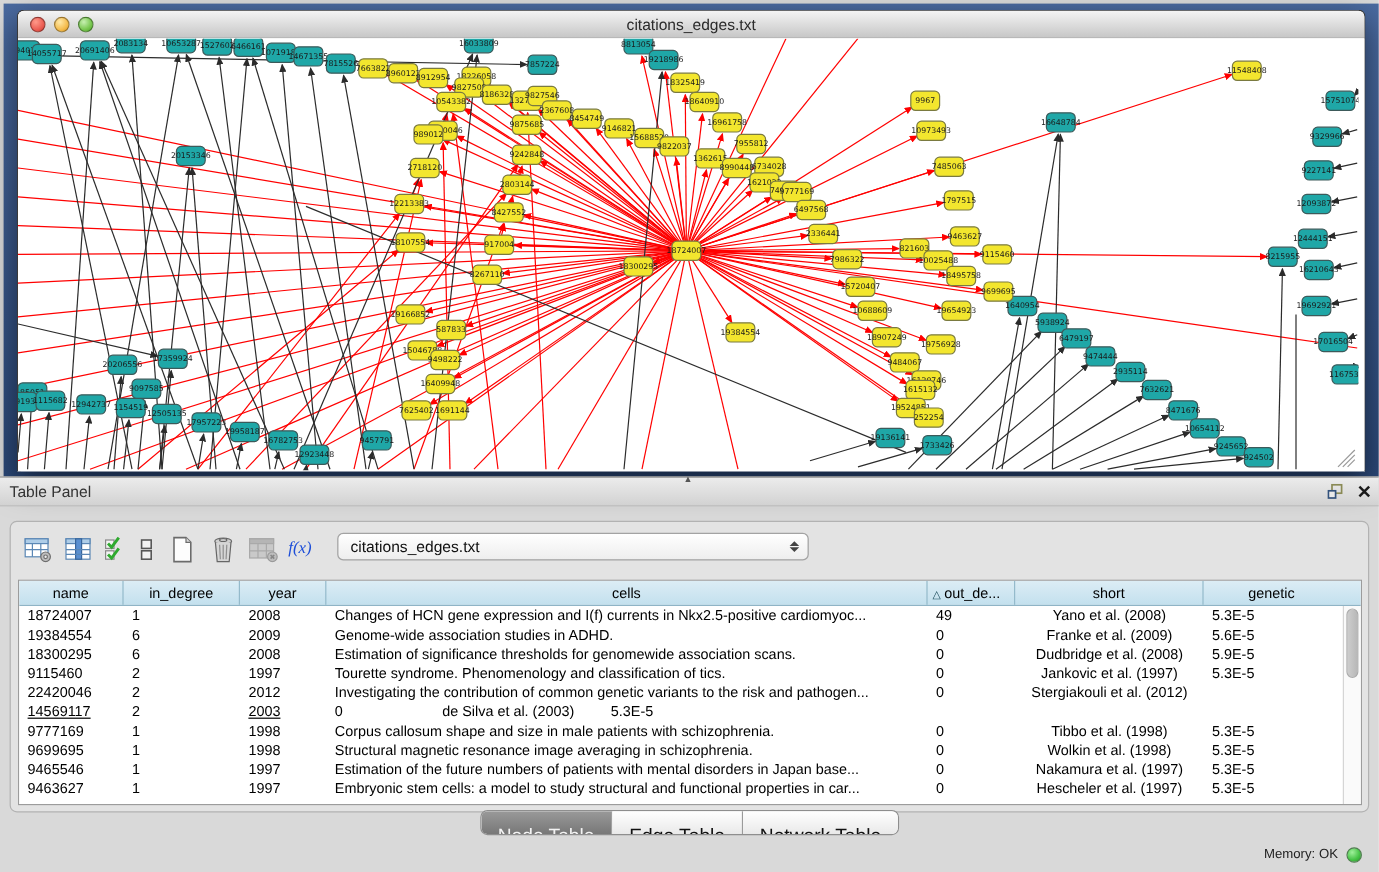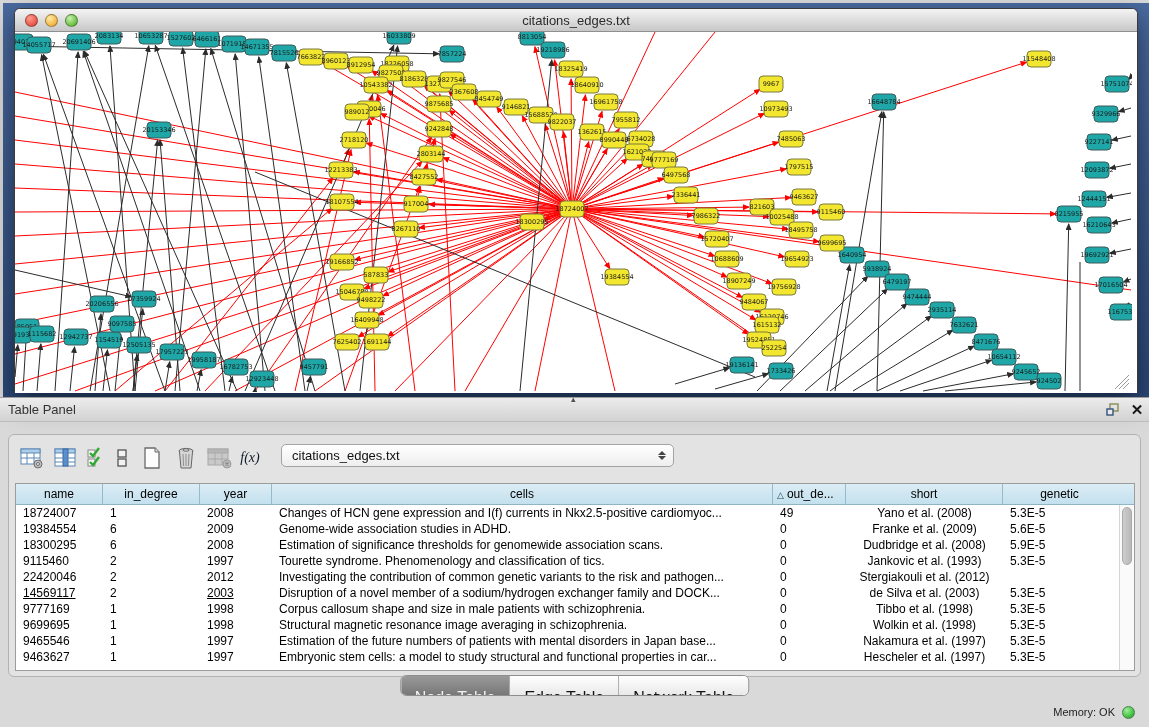--- a/index.html
+++ b/index.html
@@ -50,21 +50,21 @@
   .close-x { font-size:15px; font-weight:bold; color:#1a1a1a; }
 
   
   .panel-body {
     position:absolute; left:8px; top:434px; width:1133px; height:243px;
     background:#e3e3e3; border:1px solid #b2b2b2; border-radius:6px;
   }
   .toolbar { position:absolute; left:8px; top:6px; height:34px; display:flex; align-items:center; }
   .tool-btn { width:30px; height:28px; display:flex; align-items:center; justify-content:center; margin-right:4px; }
   .tool-btn.narrow { width:22px; }
-  .fx-label { font-size:14px; font-style:italic; font-family:"Liberation Serif", serif; color:#0f172a; }
+  .fx-label { font-size:14px; font-style:italic; font-family:"Liberation Serif", serif; color:#1d4ed8; }
   .dropdown {
     position:absolute; left:272px; top:9px; width:393px; height:23px;
     background:linear-gradient(#ffffff,#eeeeee);
     border:1px solid #a3a3a3; border-radius:5px;
     display:flex; align-items:center;
   }
   .dropdown .dd-value { flex:1; font-size:13px; color:#111; padding-left:10px;
     white-space:nowrap; overflow:hidden; }
   .dd-arrows { width:18px; display:flex; flex-direction:column; align-items:center; gap:1px; padding-right:4px; }
   .dd-arrows i { width:0; height:0; border-left:4px solid transparent; border-right:4px solid transparent; }
@@ -924,37 +924,36 @@
           <div class="td" style="width: 73px;">0</div>
           <div class="td center" style="width: 157px;">Dudbridge et al. (2008)</div>
           <div class="td" style="width: 113px;">5.9E-5</div>
         </div>
         <div class="tr">
           <div class="td" style="width: 87px;">9115460</div>
           <div class="td" style="width: 97px;">2</div>
           <div class="td" style="width: 72px;">1997</div>
           <div class="td" style="width: 501px;">Tourette syndrome. Phenomenology and classification of tics.</div>
           <div class="td" style="width: 73px;">0</div>
-          <div class="td center" style="width: 157px;">Jankovic et al. (1993)</div>
+          <div class="td center" style="width: 157px;">Jankovic et al. (1997)</div>
           <div class="td" style="width: 113px;">5.3E-5</div>
         </div>
         <div class="tr">
           <div class="td" style="width: 87px;">22420046</div>
           <div class="td" style="width: 97px;">2</div>
           <div class="td" style="width: 72px;">2012</div>
           <div class="td" style="width: 501px;">Investigating the contribution of common genetic variants to the risk and pathogen...</div>
           <div class="td" style="width: 73px;">0</div>
           <div class="td center" style="width: 157px;">Stergiakouli et al. (2012)</div>
           <div class="td" style="width: 113px; margin-top: 29px;">5.5E-5</div>
         </div>
         <div class="tr">
           <div class="td" style="width: 87px; text-decoration: underline;">14569117</div>
           <div class="td" style="width: 97px;">2</div>
           <div class="td" style="width: 72px; text-decoration: underline;">2003</div>
-          <div class="td" style="width: 501px;">Disruption of a novel member of a sodium/hydrogen exchanger family and DOCK...</div>
           <div class="td" style="width: 73px;">0</div>
           <div class="td center" style="width: 157px;">de Silva et al. (2003)</div>
           <div class="td" style="width: 113px;">5.3E-5</div>
         </div>
         <div class="tr">
           <div class="td" style="width: 87px;">9777169</div>
           <div class="td" style="width: 97px;">1</div>
           <div class="td" style="width: 72px;">1998</div>
           <div class="td" style="width: 501px;">Corpus callosum shape and size in male patients with schizophrenia.</div>
           <div class="td" style="width: 73px;">0</div>

